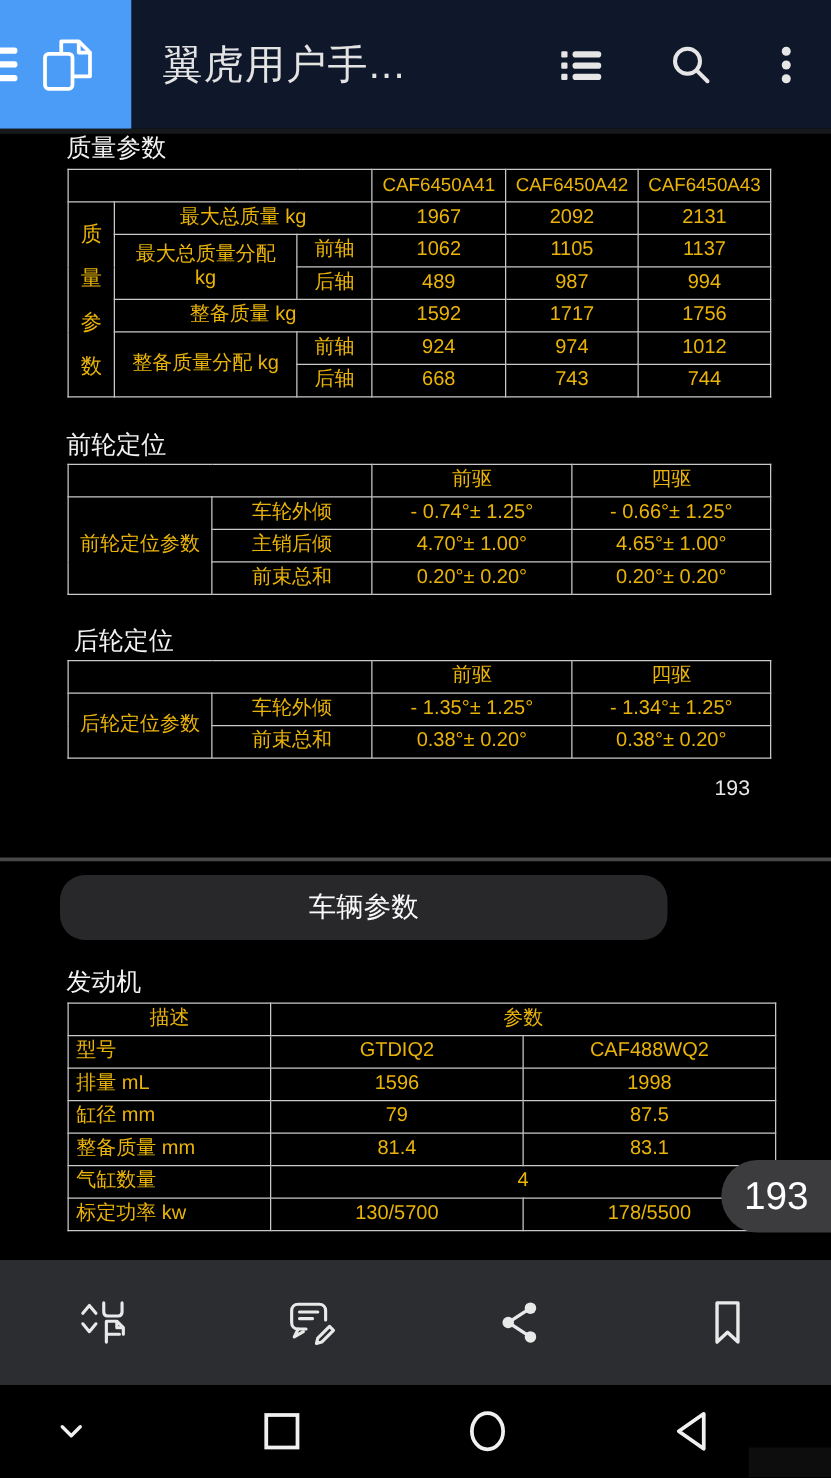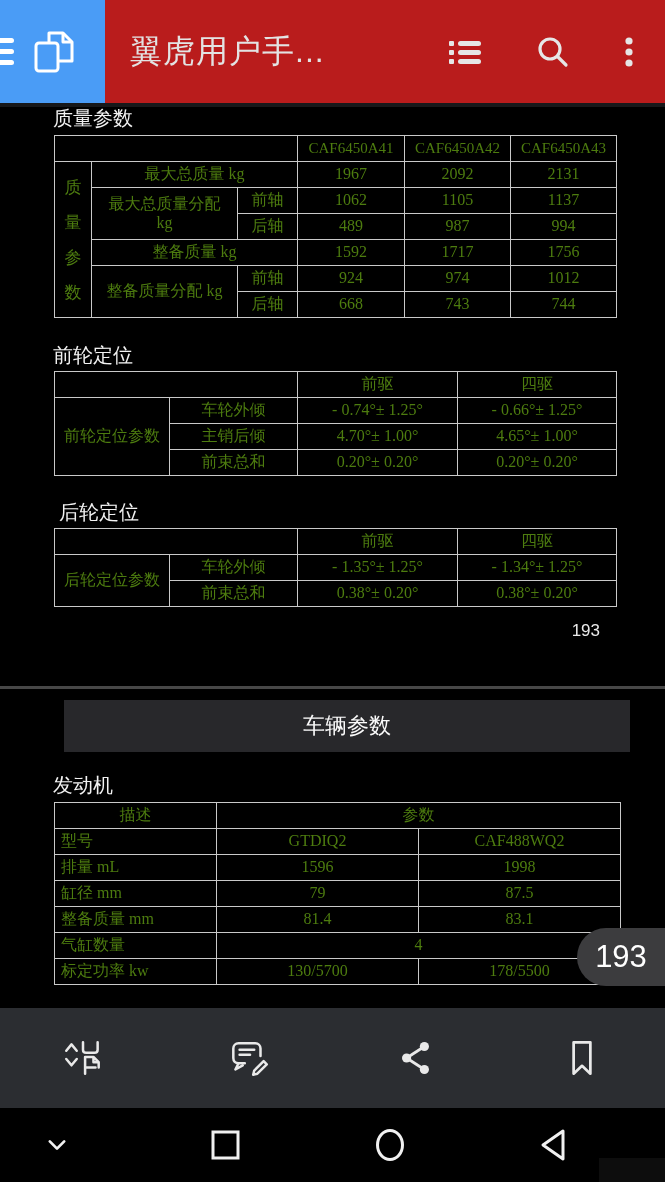--- a/index.html
+++ b/index.html
@@ -1,38 +1,38 @@
 <!DOCTYPE html>
 <html><head>
 <meta charset="utf-8">
 <style>
   html,body{margin:0;padding:0;background:#000;}
   #screen{position:relative;width:665px;height:1182px;background:#000;overflow:hidden;
           font-family:"Liberation Sans","DejaVu Sans",sans-serif;color:#f1f1f1;}
   
-  #appbar{position:absolute;left:0;top:0;width:665px;height:103px;background:#b91c1c;}
+  #appbar{position:absolute;left:0;top:0;width:665px;height:103px;background:#0f172a;}
   #appbar-shadow{position:absolute;left:0;top:103px;width:665px;height:4px;background:#17181a;}
   #blue-tab{position:absolute;left:0;top:0;width:105px;height:103px;background:#4a9cf6;overflow:hidden;}
   .menu-bar{position:absolute;left:-16px;width:30px;height:5px;border-radius:3px;background:#fff;}
   #pages-icon{position:absolute;left:30px;top:27px;}
   #app-title{position:absolute;left:130px;top:0;height:103px;display:flex;align-items:center;
              font-size:32px;letter-spacing:1px;color:#e3e3e3;}
   .bar-btn{position:absolute;top:24px;width:56px;height:56px;display:flex;align-items:center;justify-content:center;}
   
   .sec-title{position:absolute;font-size:20px;color:#f2f2f2;}
-  .doc-table{position:absolute;border-collapse:collapse;table-layout:fixed;color:#4d7c0f;font-size:16px;font-family:Liberation Serif, serif;}
+  .doc-table{position:absolute;border-collapse:collapse;table-layout:fixed;color:#eab308;font-size:16px;}
   .doc-table td{border:1px solid #c9c9c9;text-align:center;vertical-align:middle;padding:1px 2px;height:23px;line-height:1.15;}
   .doc-table .lalign{text-align:left;padding-left:6px;}
   .caf-head{font-size:15px;}
   .vtext{display:inline-block;width:18px;word-break:break-all;line-height:35px;font-size:17px;}
   .wrapnarrow{display:inline-block;max-width:118px;}
   #page-num-1{position:absolute;top:621px;right:65px;font-size:17px;color:#e9e9e9;}
   #page-sep{position:absolute;left:0;top:686px;width:665px;height:3px;background:#474747;}
-  #section-bar{position:absolute;left:64px;top:700px;width:566px;height:52px;background:#28282b;
-               display:flex;align-items:center;justify-content:center;font-size:22px;color:#fafafa;}
+  #section-bar{position:absolute;left:48px;top:700px;width:486px;height:52px;background:#28282b;
+               display:flex;align-items:center;justify-content:center;font-size:22px;color:#fafafa;border-radius:20px;}
   
   #page-badge{position:absolute;top:928px;right:0;width:88px;height:58px;background:#3c3c3e;
               border-radius:29px 0 0 29px;display:flex;align-items:center;justify-content:center;
               font-size:31px;color:#fff;z-index:30;}
   
   #toolbar{position:absolute;left:0;top:1008px;width:665px;height:100px;background:#2b2d31;display:flex;z-index:20;}
   .tool-btn{flex:1;display:flex;align-items:center;justify-content:center;}
   
   #navbar{position:absolute;left:0;top:1108px;width:665px;height:74px;background:#000;z-index:20;}
   .nav-btn{position:absolute;top:15px;width:44px;height:44px;display:flex;align-items:center;justify-content:center;}

